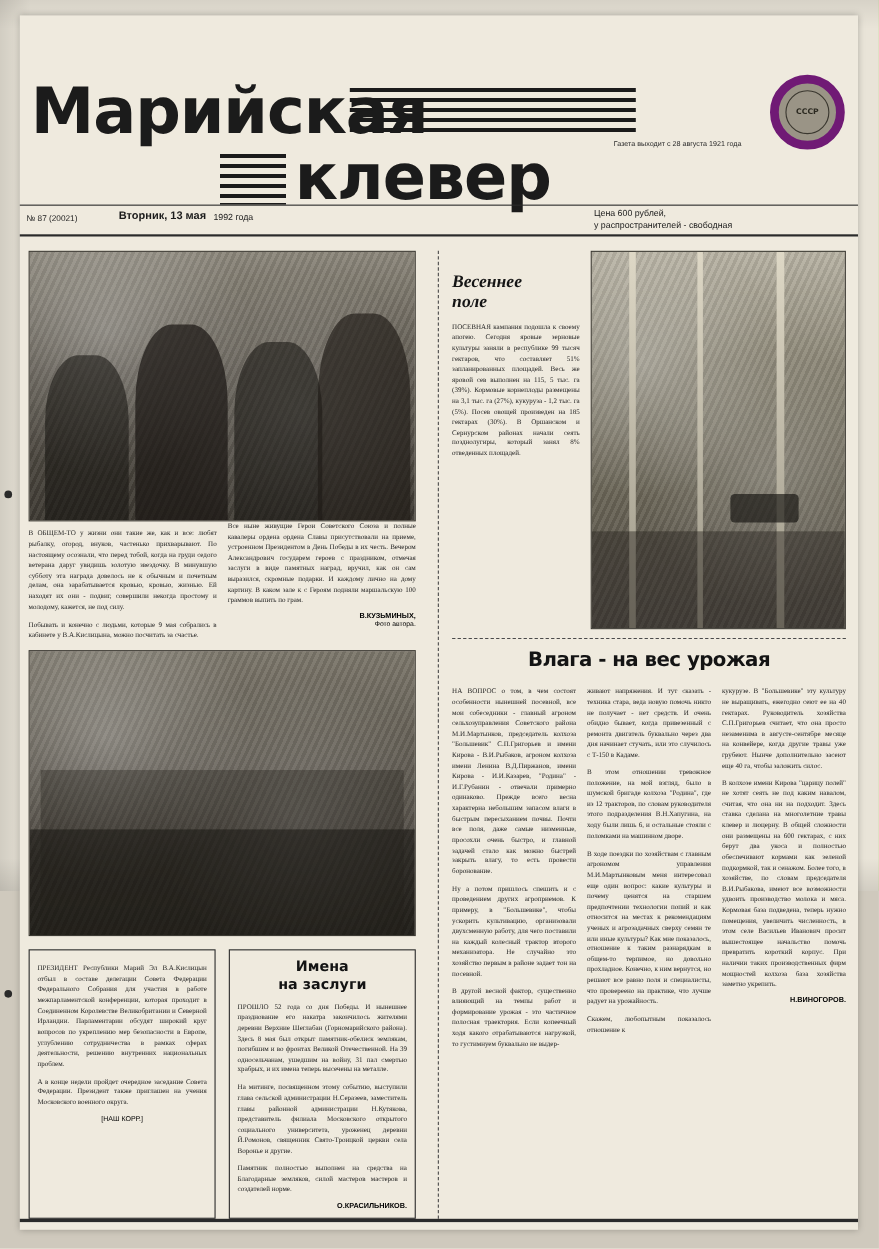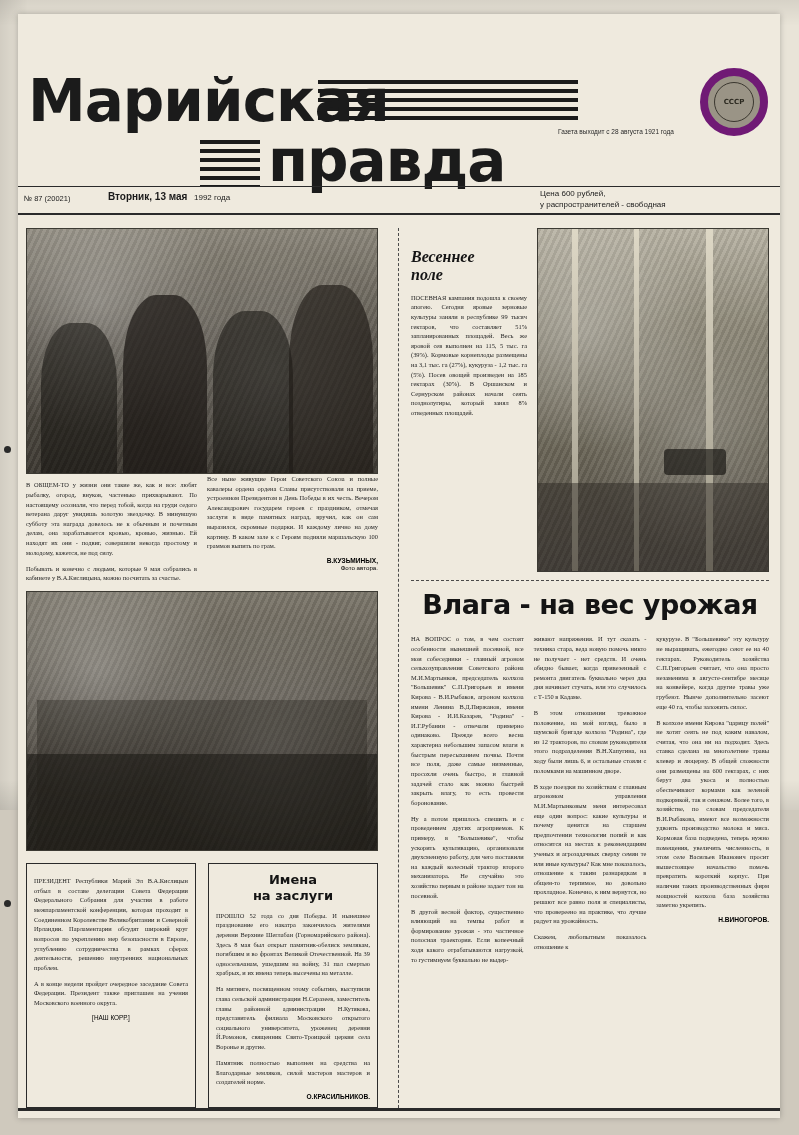--- a/index.html
+++ b/index.html
@@ -97,21 +97,21 @@
     background:linear-gradient(180deg,#b9b4a5 0%,#8d8878 30%,#6a6557 65%,#56514a 100%);
   }
   .silh{position:absolute;bottom:0;background:rgba(20,18,15,0.55);border-radius:40% 40% 0 0;}
   .tree{position:absolute;top:0;width:6px;height:100%;background:linear-gradient(180deg,#ded8c6,#9d9888);}
 
   .headline{
     font-family:"DejaVu Sans", sans-serif;
     font-weight:bold;color:#141414;
   }
   .h-main{font-size:21px;text-align:center;margin:10px 0 6px;}
-  .h-big{font-size:27px;text-align:center;margin:6px 0 8px;letter-spacing:-0.5px;}
+  .h-big{font-size:18px;text-align:center;margin:6px 0 8px;letter-spacing:-0.5px;}
   .h-sm{font-size:13px;text-align:center;line-height:1.25;}
 
   .body-text{
     font-family:"Liberation Serif", serif;
     font-size:6.4px;line-height:1.5;text-align:justify;color:#1e1e1e;
     hyphens:auto;
   }
   .sign{font-family:"Liberation Sans", sans-serif;font-size:6.6px;font-weight:bold;text-align:right;margin-top:4px;}
   .sign .sub{font-weight:normal;font-size:6.2px;}
 
@@ -143,21 +143,21 @@
   <div class="paper"></div>
   <div class="sheet"></div>
 
   <div class="mark" style="top:446px;"></div>
   <div class="mark" style="top:900px;"></div>
 
   <div class="masthead">
     <div class="mast-stripes"></div>
     <div class="mast-stripes2"></div>
     <div class="mast-title mast-top">Марийская</div>
-    <div class="mast-title mast-bottom">правда</div>
+    <div class="mast-title mast-bottom">клевер</div>
     <div class="since-line">Газета выходит с 28 августа 1921 года</div>
     <div class="emblem">
       <div class="ring"></div>
       <div class="txt">СССР</div>
     </div>
   </div>
 
   <div class="infobar">
     <div class="issue-no">№ 87 (20021)</div>
     <div class="issue-date">Вторник, 13 мая</div>

